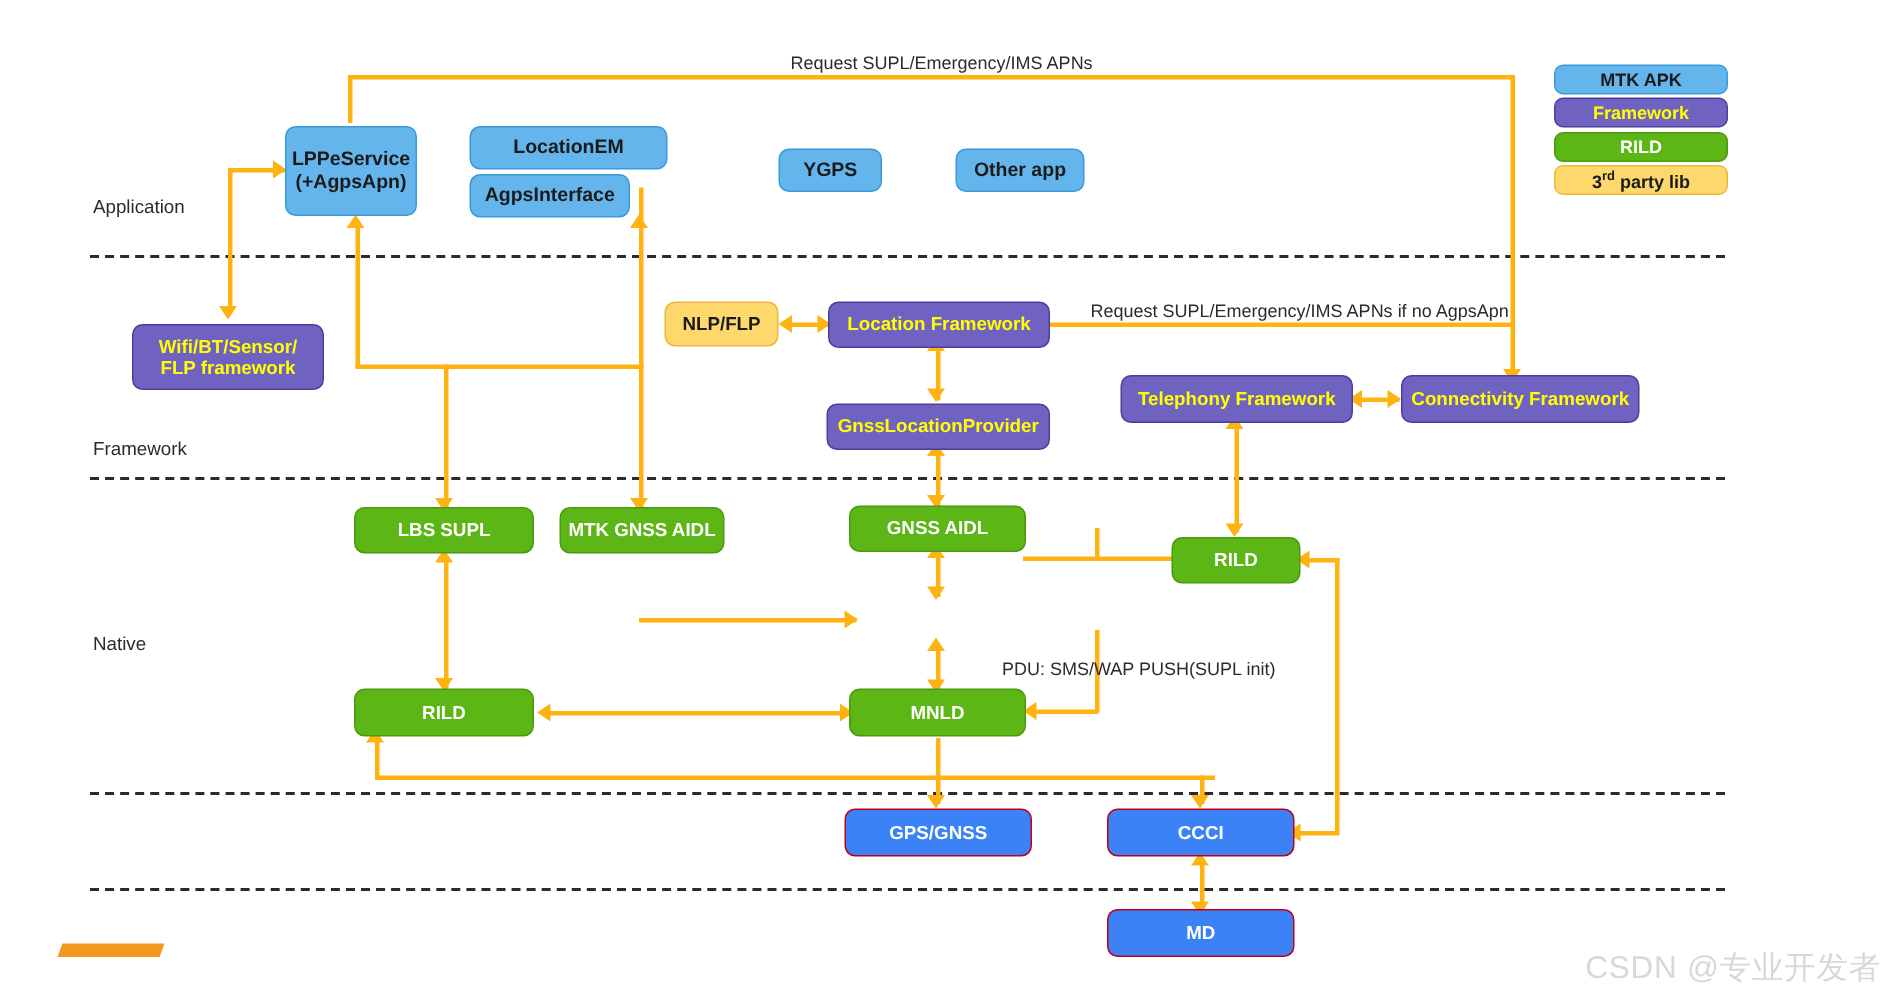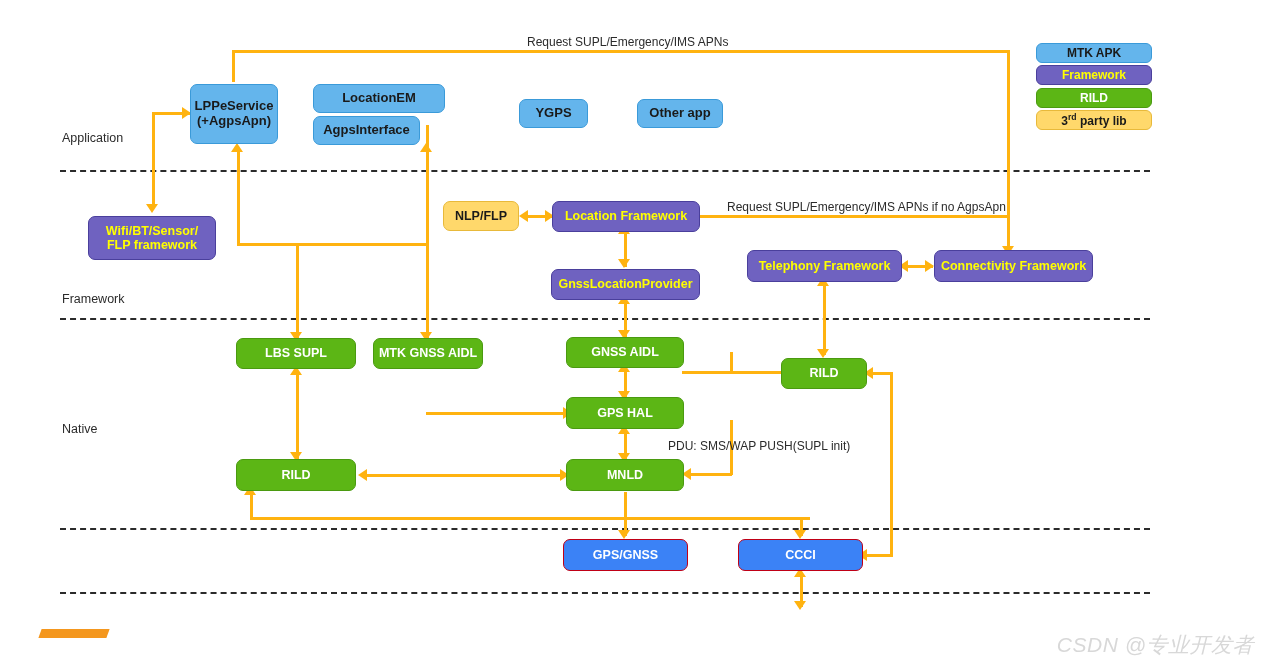--- a/index.html
+++ b/index.html
@@ -33,21 +33,21 @@
   .ln{position:absolute;background:#ffb310;}
   .lnh{height:3px;}
   .lnv{width:3px;}
   .ah{position:absolute;width:0;height:0;}
   .ah-d{border-left:6px solid transparent;border-right:6px solid transparent;border-top:9px solid #ffb310;}
   .ah-u{border-left:6px solid transparent;border-right:6px solid transparent;border-bottom:9px solid #ffb310;}
   .ah-r{border-top:6px solid transparent;border-bottom:6px solid transparent;border-left:9px solid #ffb310;}
   .ah-l{border-top:6px solid transparent;border-bottom:6px solid transparent;border-right:9px solid #ffb310;}
 
   .watermark{position:absolute;right:14px;bottom:6px;font-size:21px;color:#d8d8d8;
-       font-weight:normal;letter-spacing:.5px;font-style:italic;}
+       font-weight:normal;letter-spacing:.5px;}
   .corner-mark{position:absolute;left:40px;top:629px;width:68px;height:9px;
        background:#f4971e;transform:skewX(-20deg);}
   sup{font-size:.72em;vertical-align:super;}
 </style>
 </head>
 <body>
 
 <div id="canvas">
 
   <div class="divider" style="left:60px;top:170px;width:1090px;"></div>
@@ -201,36 +201,36 @@
   </div>
   <div class="box green" style="left:566px;top:337px;width:118px;height:31px;">
     <span>GNSS AIDL</span>
   </div>
   <div class="box green" style="left:373px;top:338px;width:110px;height:31px;">
     <span>MTK GNSS AIDL</span>
   </div>
   <div class="box green" style="left:781px;top:358px;width:86px;height:31px;">
     <span>RILD</span>
   </div>
-  <div class="box green" style="left:566px;top:397px;width:118px;height:32px;">
-    <span>GPS HAL</span>
-  </div>
   <div class="box green" style="left:236px;top:459px;width:120px;height:32px;">
     <span>RILD</span>
   </div>
   <div class="box green" style="left:566px;top:459px;width:118px;height:32px;">
     <span>MNLD</span>
   </div>
 
   <div class="box red" style="left:563px;top:539px;width:125px;height:32px;">
     <span>GPS/GNSS</span>
   </div>
   <div class="box red" style="left:738px;top:539px;width:125px;height:32px;">
     <span>CCCI</span>
   </div>
+  <div class="box red" style="left:738px;top:606px;width:125px;height:32px;">
+    <span>MD</span>
+  </div>
 
   <div class="legend-item lg-blue" style="top:43px;">
     <span>MTK APK</span>
   </div>
   <div class="legend-item lg-purple" style="top:65px;">
     <span>Framework</span>
   </div>
   <div class="legend-item lg-green" style="top:88px;">
     <span>RILD</span>
   </div>

